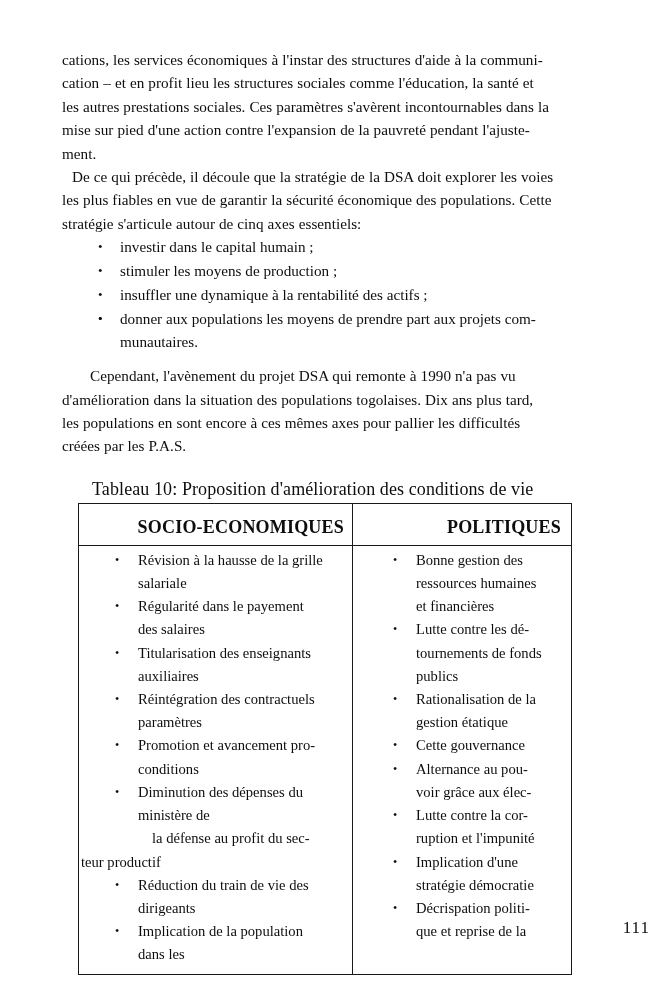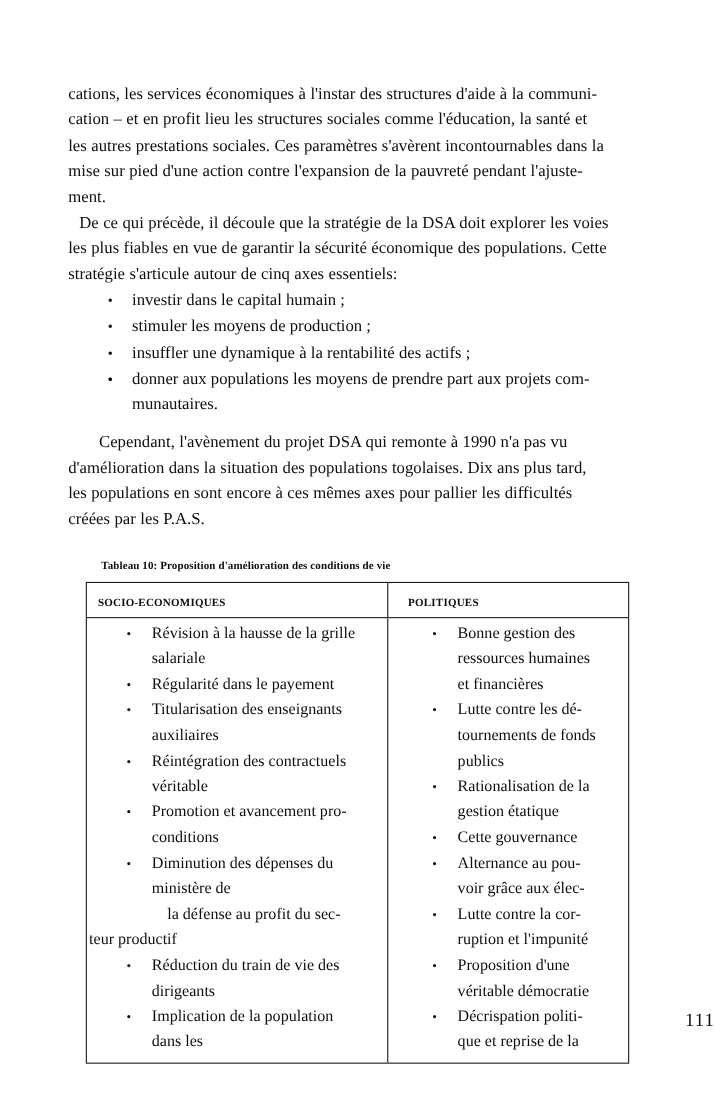--- a/index.html
+++ b/index.html
@@ -16,21 +16,21 @@
     position: relative;
     width: 650px;
     height: 1007px;
     background: #ffffff;
     overflow: hidden;
     box-sizing: border-box;
   }
   .content {
     position: absolute;
     left: 62px;
-    top: 74px;
+    top: 48px;
     width: 512px;
   }
 
   
   .para {
     font-size: 15.2px;
     line-height: 23.4px;
     text-align: justify;
     text-justify: inter-word;
     margin: 0;
@@ -75,22 +75,22 @@
   }
   ul.axes > li .cont {
     display: block;
     margin-left: -58px;
     padding-left: 58px;
   }
   .axes-gap { height: 10px; }
 
   
   .tbl-caption {
-    font-size: 10px;
-    font-weight: bold;
+    font-size: 18px;
+    font-weight: normal;
     line-height: 18px;
     margin: 0 0 5px 30px;
     letter-spacing: 0.1px;
   }
 
   
   .tbl {
     position: relative;
     margin-left: 16px;
     width: 494px;
@@ -110,23 +110,24 @@
     box-sizing: border-box;
     border-right: 1.6px solid #1a1a1a;
   }
   .col-right {
     width: 216px;
     box-sizing: border-box;
   }
   .tbl-head .col-left,
   .tbl-head .col-right {
     padding: 13px 8px 7px 10px;
-    font-size: 10px;
+    font-size: 18px;
     font-weight: bold;
     letter-spacing: 0.2px;
+    text-align: right;
   }
   .tbl-head .col-right { padding-left: 18px; }
 
   .tbl-body .col-left { padding: 3px 6px 7px 0; }
   .tbl-body .col-right { padding: 3px 6px 7px 0; }
 
   ul.cell-list {
     list-style: none;
     margin: 0;
     padding: 0;
@@ -259,30 +260,31 @@
         <div class="col-left">
           <ul class="cell-list">
             <li>
               <span class="bullet">•</span>
               <span>Révision à la hausse de la grille</span>
               <span class="cont">salariale</span>
             </li>
             <li>
               <span class="bullet">•</span>
               <span>Régularité dans le payement</span>
+              <span class="cont">des salaires</span>
             </li>
             <li>
               <span class="bullet">•</span>
               <span>Titularisation des enseignants</span>
               <span class="cont">auxiliaires</span>
             </li>
             <li>
               <span class="bullet">•</span>
               <span>Réintégration des contractuels</span>
-              <span class="cont">véritable</span>
+              <span class="cont">paramètres</span>
             </li>
             <li>
               <span class="bullet">•</span>
               <span>Promotion et avancement pro-</span>
               <span class="cont">conditions</span>
             </li>
             <li>
               <span class="bullet">•</span>
               <span>Diminution des dépenses du</span>
               <span class="cont">ministère de</span>
@@ -334,22 +336,22 @@
               <span>Alternance au pou-</span>
               <span class="cont">voir grâce aux  élec-</span>
             </li>
             <li>
               <span class="bullet">•</span>
               <span>Lutte contre la cor-</span>
               <span class="cont">ruption et l'impunité</span>
             </li>
             <li>
               <span class="bullet">•</span>
-              <span>Proposition d'une</span>
-              <span class="cont">véritable démocratie</span>
+              <span>Implication d'une</span>
+              <span class="cont">stratégie démocratie</span>
             </li>
             <li>
               <span class="bullet">•</span>
               <span>Décrispation politi-</span>
               <span class="cont">que et reprise de la</span>
             </li>
           </ul>
         </div>
 
       </div>

